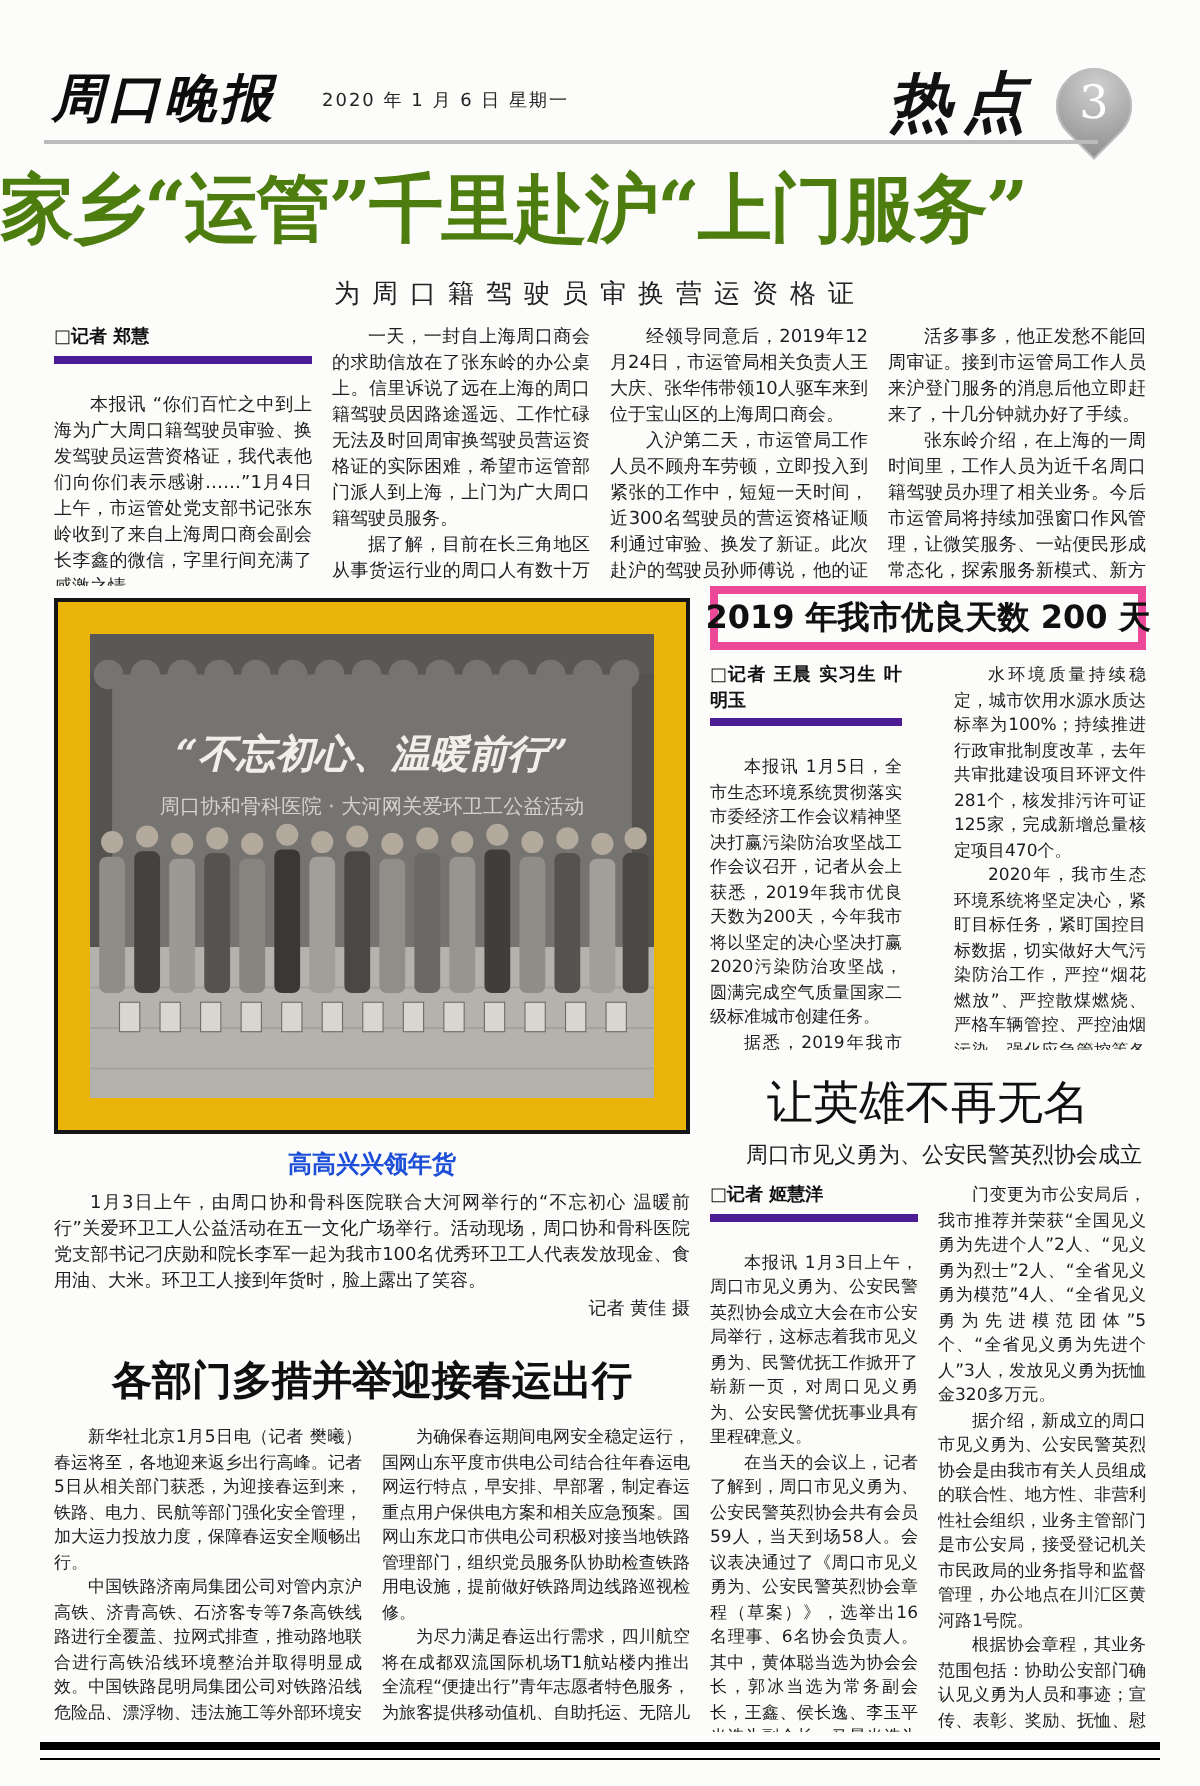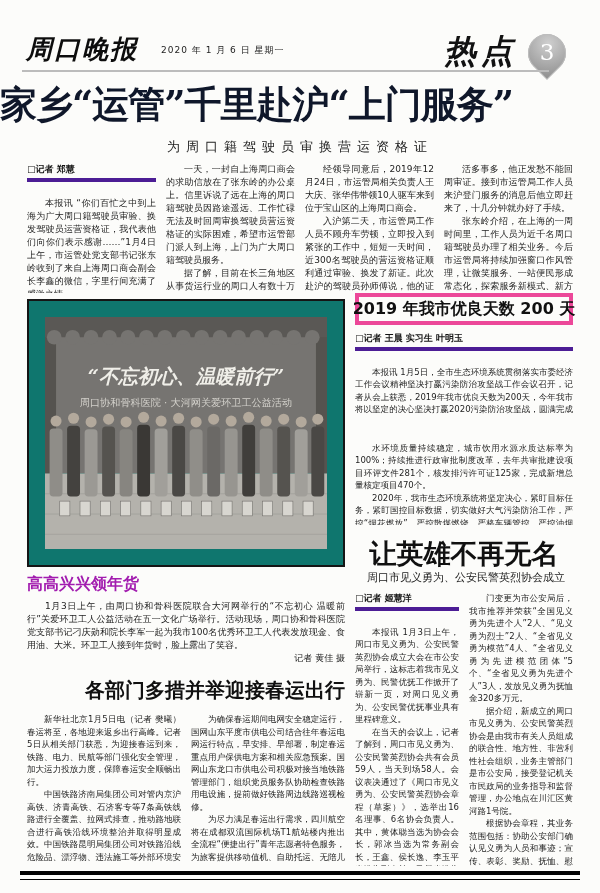--- a/index.html
+++ b/index.html
@@ -16,52 +16,52 @@
         font-style:italic;font-weight:bold;font-size:32px;letter-spacing:5px;color:#121212;}
   .pin{position:absolute;right:8px;top:2px;width:38px;height:38px;
        background:radial-gradient(circle at 35% 30%,#cfcfcf,#8d8d8d);
        border-radius:50% 50% 0 50%;transform:rotate(45deg);box-shadow:0 0 0 1px #bdbdbd inset;}
   .pin span{display:block;width:38px;height:38px;transform:rotate(-45deg);text-align:center;
        line-height:36px;font-family:"DejaVu Serif","Liberation Serif",serif;font-size:23px;color:#fff;}
   .header-rule{position:absolute;top:70px;left:22px;width:527px;border-top:2px solid #bcbcbc;}
   
   .lead-headline{position:absolute;top:80px;left:0;width:476px;
        font-family:"DejaVu Serif","Liberation Serif",serif;font-weight:900;font-size:37px;
-       letter-spacing:-1px;color:#0f172a;white-space:nowrap;}
+       letter-spacing:-1px;color:#4d7c0f;white-space:nowrap;}
   .lead-subhead{position:absolute;top:138px;left:0;width:600px;text-align:center;
        font-family:"DejaVu Serif","Liberation Serif",serif;font-size:13px;letter-spacing:6px;color:#222;}
   .lead-cols{position:absolute;top:163px;left:27px;width:546px;height:130px;display:flex;gap:10px;}
   .col{flex:1;overflow:hidden;}
   .bodytext{font-size:9px;line-height:13px;text-align:justify;color:#1d1d1d;}
   .bodytext p{margin:0;text-indent:2em;}
   .byline{font-size:9px;font-weight:bold;color:#111;padding-bottom:2px;border-bottom:4px solid #4c1d95;
        margin-bottom:15px;}
   .smalltext{font-size:8.5px;line-height:12.5px;}
   
   .photo-frame{position:absolute;left:27px;top:299px;width:318px;height:268px;border:2px solid #151515;
-       background:#0f766e;padding:16px;box-sizing:border-box;}
+       background:#eab308;padding:16px;box-sizing:border-box;}
   .photo-frame svg{display:block;width:100%;height:100%;}
   .caption{position:absolute;left:27px;top:574px;width:318px;}
-  .cap-title{font-size:16px;font-weight:bold;margin:0 0 5px;color:#a21caf;}
+  .cap-title{text-align:center;font-size:12px;font-weight:bold;margin:0 0 5px;color:#1d4ed8;}
   .cap-text{font-size:9px;line-height:13px;text-align:justify;}
   .cap-text p{margin:0;text-indent:2em;}
   .cap-credit{text-align:right;font-size:9px;margin-top:0;}
   
   .spring{position:absolute;left:27px;top:677px;width:318px;}
-  .spring-title{text-align:right;font-size:20px;font-weight:bold;margin:0 0 9px;color:#101010;}
+  .spring-title{text-align:center;font-size:20px;font-weight:bold;margin:0 0 9px;color:#101010;}
   .spring-cols{display:flex;gap:10px;height:150px;overflow:hidden;}
   
   .air-titlebox{position:absolute;left:355px;top:293px;width:218px;height:32px;border:4px solid #ec4899;
        box-sizing:border-box;display:flex;align-items:center;justify-content:center;}
   .air-title{font-size:16px;font-weight:bold;color:#101010;white-space:nowrap;}
-  .air-cols{position:absolute;left:355px;top:332px;width:218px;height:193px;display:flex;gap:26px;flex-direction:column;}
+  .air-cols{position:absolute;left:355px;top:332px;width:218px;height:193px;display:flex;gap:26px;}
   
   .heroes-title{position:absolute;left:355px;top:536px;width:218px;text-align:center;
-       font-size:27px;font-weight:bold;color:#101010;}
-  .heroes-sub{position:absolute;left:347px;top:570px;width:218px;text-align:right;
+       font-size:23px;font-weight:normal;color:#101010;}
+  .heroes-sub{position:absolute;left:363px;top:570px;width:218px;text-align:center;
        font-family:Liberation Serif, serif;font-size:11px;color:#1a1a1a;}
   .heroes-cols{position:absolute;left:355px;top:592px;width:218px;height:274px;display:flex;gap:10px;}
   
   .rule-thick{position:absolute;left:20px;right:20px;top:871px;height:4px;background:#000;}
   .rule-thin{position:absolute;left:20px;right:20px;top:879px;height:1px;background:#000;}
 </style>
 </head>
 <body>
 
 <div class="page">

